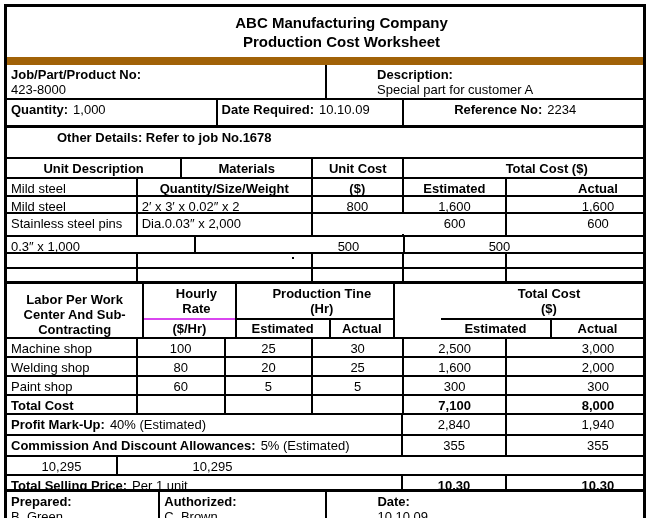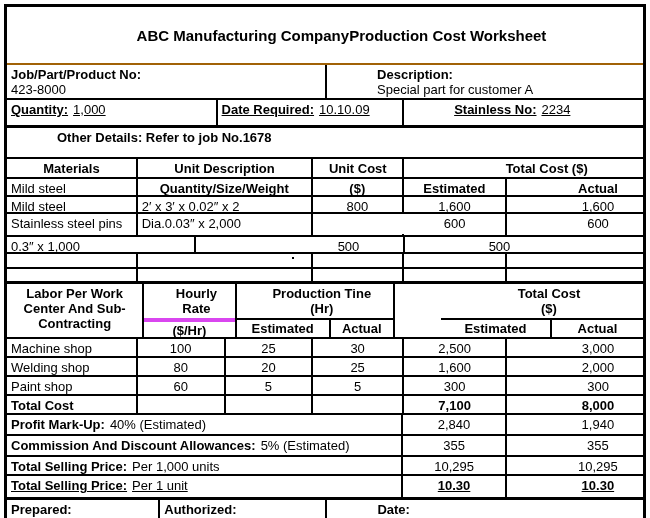--- a/index.html
+++ b/index.html
@@ -5,48 +5,48 @@
   html,body{margin:0;padding:0;}
   body{
     width:650px;height:518px;overflow:hidden;background:#fff;
     font-family:"Liberation Sans", sans-serif;color:#000;
   }
   .sheet{
     width:642px;margin:4px auto 0 auto;border:3px solid #000;
     background:#fff;box-sizing:border-box;font-size:13px;line-height:15px;
   }
   .row{display:flex;border-bottom:2px solid #000;box-sizing:border-box;align-items:stretch;}
-  .row.thick{border-bottom-width:3px;text-decoration:underline;}
+  .row.thick{border-bottom-width:3px;}
   .row.noline{border-bottom:none;}
   .cell{
     box-sizing:border-box;border-right:2px solid #000;
     padding:2px 4px 0 4px;overflow:hidden;white-space:nowrap;
   }
   .cell:last-child{border-right:none;margin-left:46px;}
   .cell.nopad{padding:0;}
   .b{font-weight:bold;}
   .c{text-align:center;}
   .r{text-align:right;padding-right:10px;margin-top:20px;}
   .lbl{font-weight:bold;margin-right:5px;}
   .title-block{
-    display:flex;flex-direction:row;justify-content:center;align-items:center;
-    border-bottom:2px solid #a16207;box-sizing:border-box;font-size:15px;line-height:19px;padding-left:33px;
+    display:flex;flex-direction:column;justify-content:center;align-items:center;
+    border-bottom:8px solid #a16207;box-sizing:border-box;font-size:15px;line-height:19px;padding-left:33px;
   }
   
   .w141{width:141px}.w95{width:95px}.w94{width:94px}.w98{width:98px}
   .w111{width:111px}.w97{width:97px}.w189{width:189px}.w192{width:163px}
   .w208{width:208px}.w227{width:227px}.w201{width:201px}.w345{width:345px}
   .w291{width:291px}.w428{width:428px}.w165{width:165px}.w180{width:180px}
   
   .comp-top{height:34px;display:flex;flex-direction:column;justify-content:center;text-align:center;padding-left:14px;}
-  .comp-sub{height:18px;border-top:4px solid #d946ef;text-align:center;box-sizing:content-box;padding-top:1px;}
+  .comp-sub{height:18px;border-top:2px solid #d946ef;text-align:center;box-sizing:content-box;padding-top:1px;}
   .comp-sub-split{display:flex;border-top:2px solid #000;height:18px;}
   .comp-sub-split > div{box-sizing:border-box;text-align:center;padding-top:1px;}
   .inner-div{border-right:2px solid #000;}
-  .hdr3{display:flex;flex-direction:column;justify-content:flex-start;text-align:center;white-space:normal;line-height:15px;}
+  .hdr3{display:flex;flex-direction:column;justify-content:flex-end;text-align:center;white-space:normal;line-height:15px;}
 </style>
 </head>
 <body>
 
 <div class="sheet">
 
   <div class="title-block" style="height:58px">
     <div class="b">ABC Manufacturing Company</div>
     <div class="b">Production Cost Worksheet</div>
   </div>
@@ -63,31 +63,31 @@
   </div>
 
   <div class="row thick" style="height:28px">
     <div class="cell w227">
       <span class="lbl">Quantity:</span><span>1,000</span>
     </div>
     <div class="cell w201">
       <span class="lbl">Date Required:</span><span>10.10.09</span>
     </div>
     <div class="cell w208">
-      <span class="lbl">Stainless No:</span><span>2234</span>
+      <span class="lbl">Reference No:</span><span>2234</span>
     </div>
   </div>
 
   <div class="row" style="height:31px">
     <div class="cell b" style="flex:1">Other Details: Refer to job No.1678</div>
   </div>
 
   <div class="row" style="height:20px">
+    <div class="cell w189 b c">Unit Description</div>
     <div class="cell w141 b c">Materials</div>
-    <div class="cell w189 b c">Unit Description</div>
     <div class="cell w98 b c">Unit Cost</div>
     <div class="cell w208 b c">Total Cost ($)</div>
   </div>
 
   <div class="row" style="height:18px">
     <div class="cell w141">Mild steel</div>
     <div class="cell w189 b c">Quantity/Size/Weight</div>
     <div class="cell w98 b c">($)</div>
     <div class="cell w111 b c">Estimated</div>
     <div class="cell w97 b c">Actual</div>
@@ -206,27 +206,24 @@
     <div class="cell w97 c">1,940</div>
   </div>
   <div class="row" style="height:21px">
     <div class="cell w428">
       <span class="lbl">Commission And Discount Allowances:</span><span>5% (Estimated)</span>
     </div>
     <div class="cell w111 c">355</div>
     <div class="cell w97 c">355</div>
   </div>
   <div class="row" style="height:19px">
-    <div class="cell w428">
-      <span class="lbl">Total Selling Price:</span><span>Per 1,000 units</span>
-    </div>
     <div class="cell w111 c">10,295</div>
     <div class="cell w97 c">10,295</div>
   </div>
-  <div class="row thick" style="height:24px">
+  <div class="row thick" style="height:16px">
     <div class="cell w428">
       <span class="lbl">Total Selling Price:</span><span>Per 1 unit</span>
     </div>
     <div class="cell w111 c b">10.30</div>
     <div class="cell w97 c b">10.30</div>
   </div>
 
   <div class="row noline" style="height:40px">
     <div class="cell w165">
       <div class="b">Prepared:</div>

